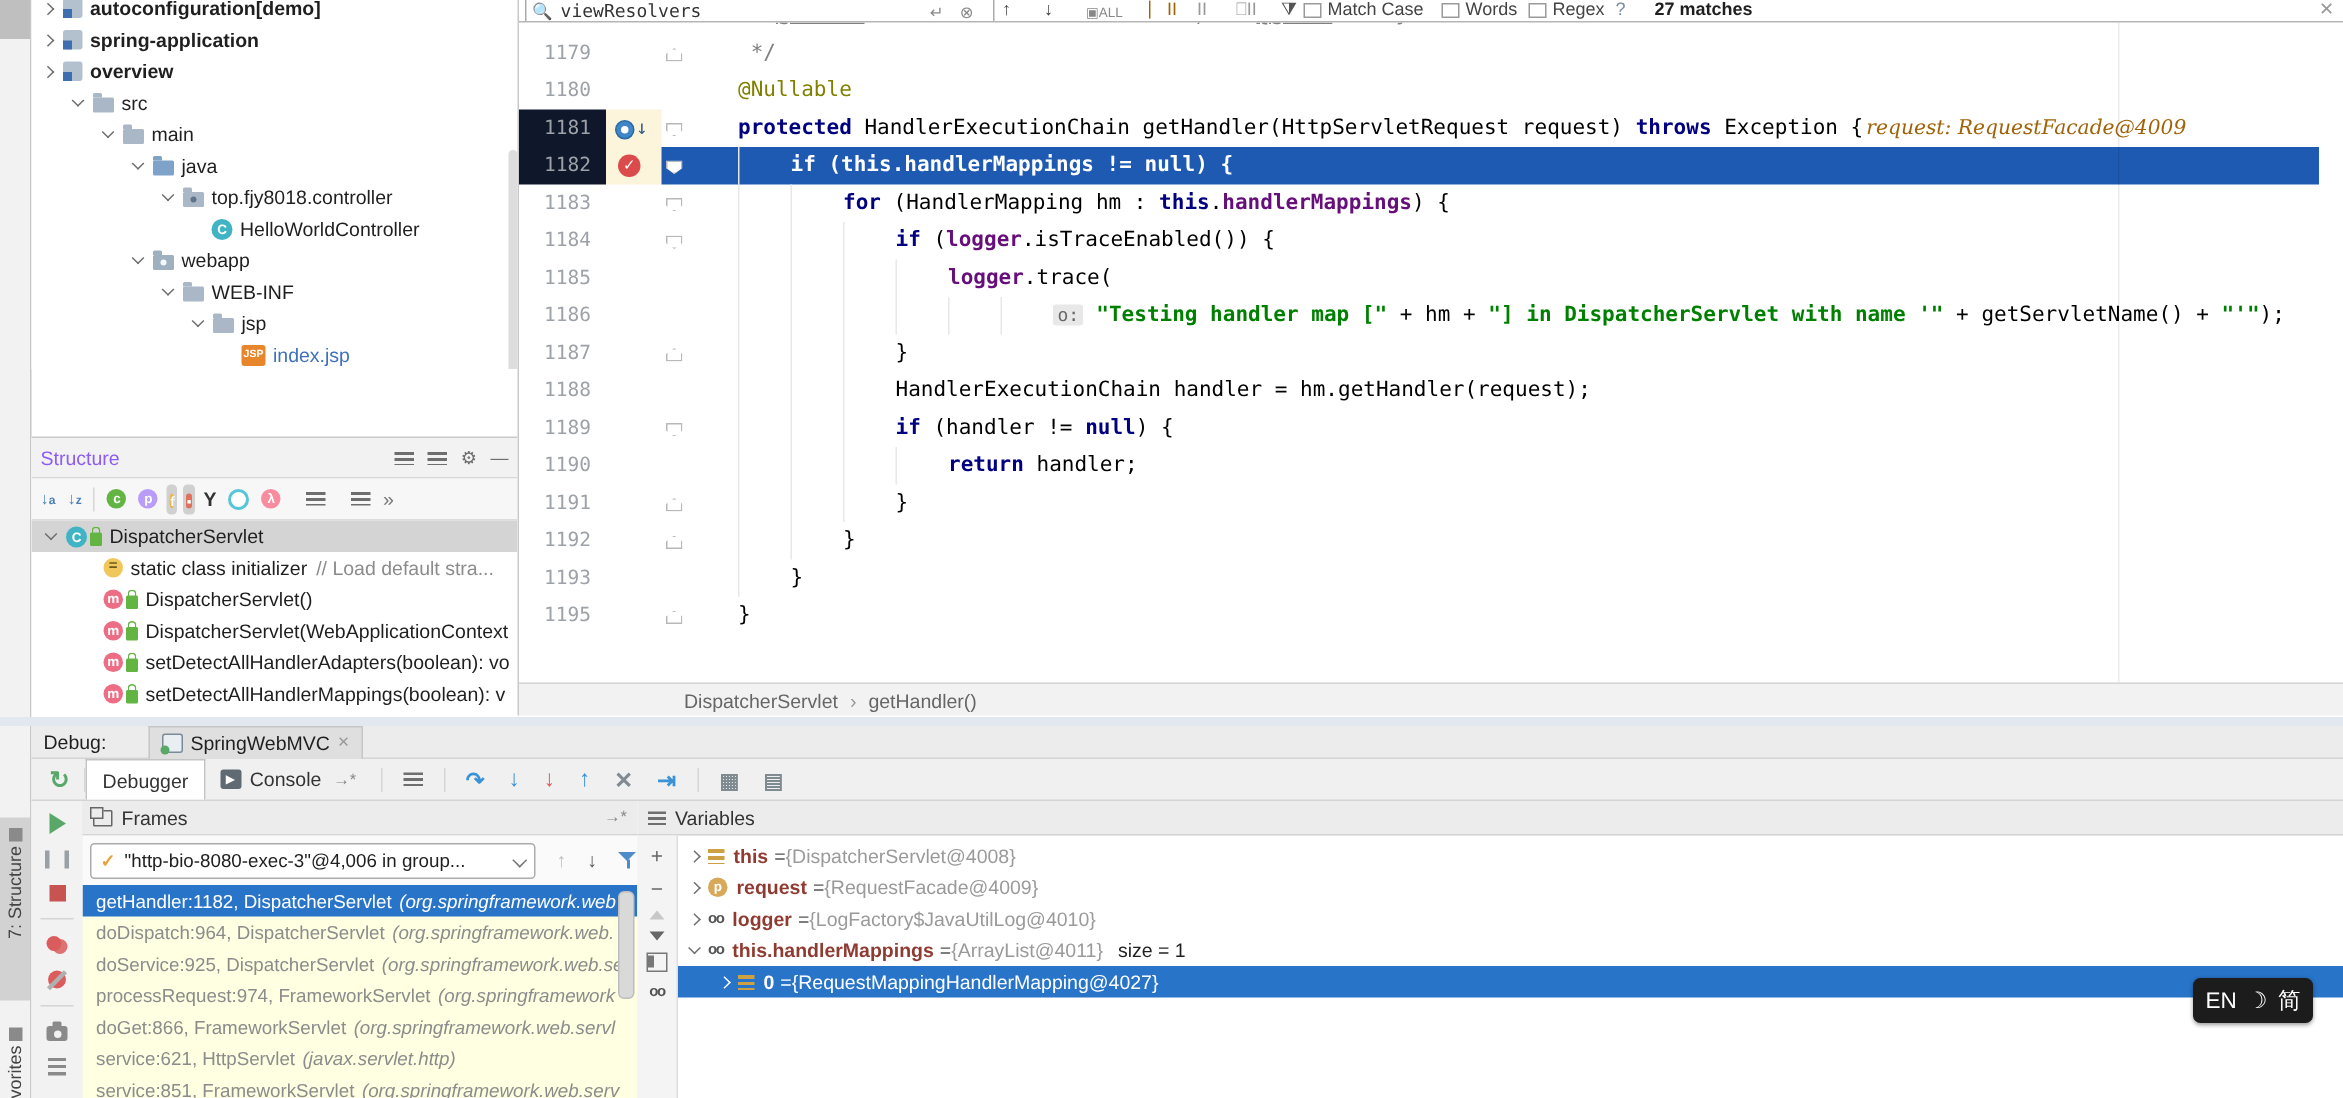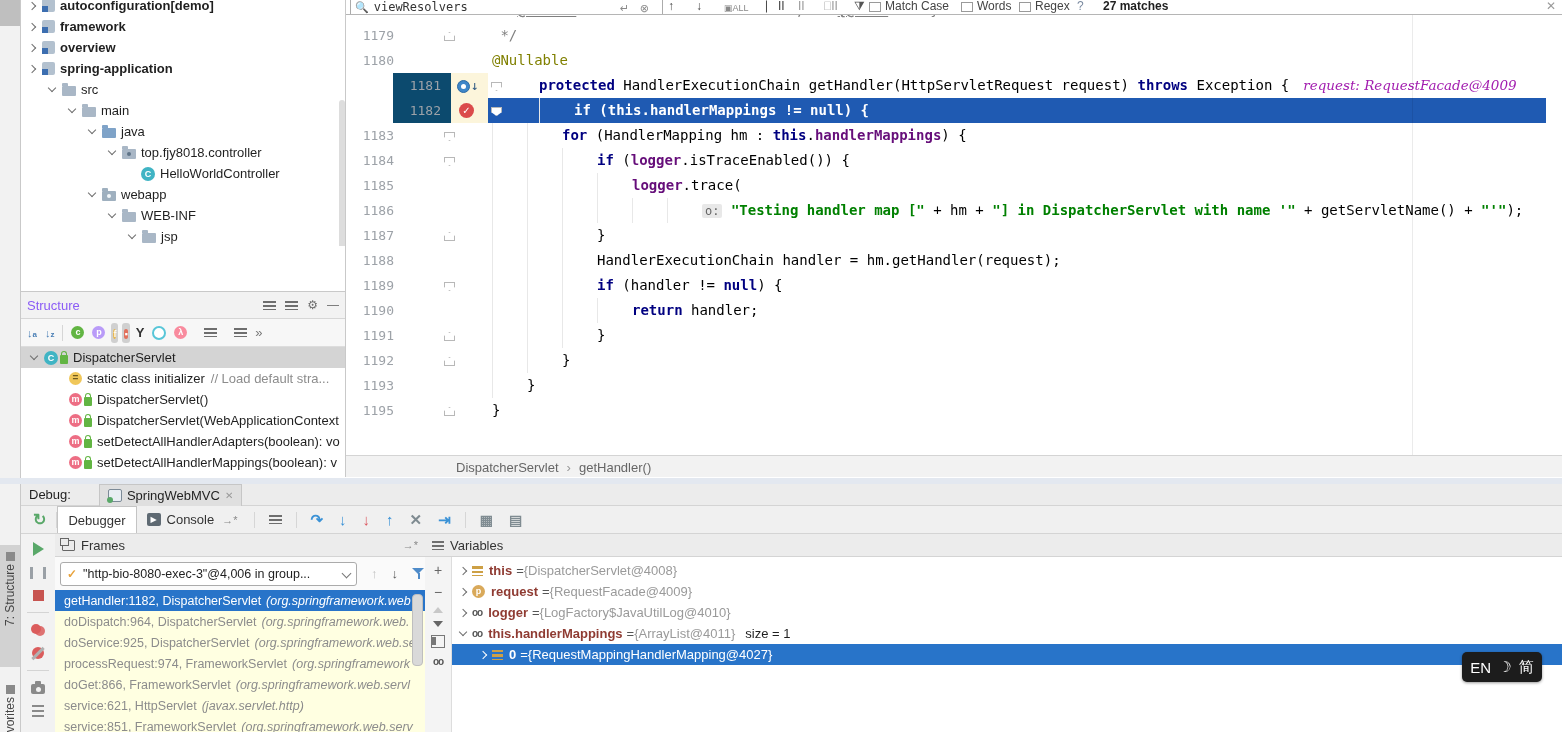--- a/index.html
+++ b/index.html
@@ -78,38 +78,38 @@
               display:flex;align-items:flex-end;padding:1px 4px;}
   .f-ic{color:#8A8A8A;font-size:11px;margin-right:5px;}
   #find-query{font-family:"DejaVu Sans Mono",monospace;font-size:12px;}
   .fb-item{position:absolute;bottom:1px;color:#444;}
   .fb-cb{position:absolute;bottom:2px;width:10px;height:8px;border:1px solid #9A9A9A;background:#fff;}
   .fb-bold{font-weight:bold;color:#1F1F1F;}
   #code-area{position:absolute;left:0;top:14px;width:1217px;height:441px;overflow:hidden;}
   #lines{margin-top:-16px;width:1200px;font-family:"DejaVu Sans Mono",monospace;font-size:14px;}
   .line{display:flex;height:25px;line-height:25px;white-space:pre;}
   .gnum{width:48px;text-align:right;padding-right:10px;color:#9DA2A8;font-size:13px;flex:none;}
-  .gnum.cream{background:#0c4a6e;margin-left:47px;}
+  .gnum.cream{background:#0f172a;}
   .gicon{width:37px;flex:none;position:relative;}
   .gicon.cream{background:#FCF5DB;}
   .rest{flex:1;position:relative;padding-left:51px;}
   .line.exec .rest{background:#1F5AB2;}
   .line.exec .tok{color:#fff !important;font-weight:bold;}
   .fold{position:absolute;left:3px;top:9px;width:9px;height:7px;background:#fff;border:1px solid #B8B8B8;}
   .fold.down{clip-path:polygon(0 0,100% 0,100% 55%,50% 100%,0 55%);}
   .fold.up{clip-path:polygon(50% 0,100% 45%,100% 100%,0 100%,0 45%);}
   .ind{display:inline-block;width:34px;height:25px;border-left:1px solid #E8E8E8;vertical-align:top;}
   .tok{color:#000;}
   .tok.kw{color:#000080;font-weight:bold;}
   .tok.ann{color:#808000;}
   .tok.str{color:#008000;font-weight:bold;}
   .tok.cmt{color:#808080;}
   .tok.cmtu{color:#808080;font-weight:bold;text-decoration:underline;}
   .tok.fld{color:#660E7A;font-weight:bold;}
-  .tok.hint{color:#a21caf;font-style:italic;margin-left:14px;font-family:"DejaVu Serif",serif;font-size:13.5px;}
+  .tok.hint{color:#a16207;font-style:italic;margin-left:2px;font-family:"DejaVu Serif",serif;font-size:13.5px;}
   .tok.ph{background:#E8E8E8;color:#666;border-radius:2px;padding:0 3px;font-size:12px;}
   .bp-dot{position:absolute;left:8px;top:5px;width:15px;height:15px;border-radius:50%;background:#DB4B4B;
           color:#fff;font-size:10px;text-align:center;line-height:15px;font-family:"Liberation Sans",sans-serif;}
   .entry-dot{position:absolute;left:6px;top:7px;width:11px;height:11px;border-radius:50%;background:#3E86C8;border:1px solid #2B6AA5;}
   .entry-dot::after{content:"";position:absolute;left:3px;top:3px;width:5px;height:5px;border-radius:50%;background:#fff;}
   .entry-arrow{position:absolute;left:20px;top:0;color:#355D85;font-size:13px;}
   #margin-line{position:absolute;left:1066px;top:0;width:1px;height:441px;background:rgba(0,0,0,0.08);z-index:4;}
   #breadcrumbs{position:absolute;left:0;top:455px;width:1217px;height:22px;background:#F2F2F2;border-top:1px solid #D4D4D4;
                color:#666;display:flex;align-items:center;padding-left:110px;gap:8px;}
 
@@ -221,31 +221,26 @@
     <div id="project-rows">
         <div class="prow" style="padding-left: 6px;">
           <span class="chev"></span>
           <span class="pi i-module"></span>
           <span class="plabel pbold">autoconfiguration</span>
           <span class="plabel pbold" style="margin-left: 0px;"> [demo]</span>
         </div>
         <div class="prow" style="padding-left: 6px;">
           <span class="chev"></span>
           <span class="pi i-module"></span>
-          <span class="plabel pbold">framework</span>
+          <span class="plabel pbold">spring-application</span>
         </div>
         <div class="prow" style="padding-left: 6px;">
           <span class="chev"></span>
           <span class="pi i-module"></span>
           <span class="plabel pbold">overview</span>
-        </div>
-        <div class="prow" style="padding-left: 6px;">
-          <span class="chev"></span>
-          <span class="pi i-module"></span>
-          <span class="plabel pbold">spring-application</span>
         </div>
         <div class="prow" style="padding-left: 26px;">
           <span class="chev open"></span>
           <span class="pi i-folder"></span>
           <span class="plabel">src</span>
         </div>
         <div class="prow" style="padding-left: 46px;">
           <span class="chev open"></span>
           <span class="pi i-folder"></span>
           <span class="plabel">main</span>
@@ -358,21 +353,21 @@
     <div id="findbar">
       <div id="find-field">
         <span class="f-ic">🔍</span>
         <span id="find-query">viewResolvers</span>
         <span class="f-ic" style="position:absolute;right:28px;bottom:0;">↵</span>
         <span class="f-ic" style="position:absolute;right:8px;bottom:0;">⊗</span>
       </div>
       <span class="fb-item" style="left:322px;">↑</span>
       <span class="fb-item" style="left:350px;">↓</span>
       <span class="fb-item" style="left:378px;color:#888;font-size:9px;">▣ALL</span>
-      <span class="fb-item" style="left:420px;color:#404040;">⎸II</span>
+      <span class="fb-item" style="left:420px;color:#a16207;">⎸II</span>
       <span class="fb-item" style="left:452px;color:#999;">II</span>
       <span class="fb-item" style="left:478px;color:#999;">⎕II</span>
       <span class="fb-item" style="left:508px;color:#555;">⧩</span>
       <span class="fb-cb" style="left:523px;"></span>
       <span class="fb-item" style="left:539px;">Match Case</span>
       <span class="fb-cb" style="left:615px;"></span>
       <span class="fb-item" style="left:631px;">Words</span>
       <span class="fb-cb" style="left:673px;"></span>
       <span class="fb-item" style="left:689px;">Regex</span>
       <span class="fb-item" style="left:731px;color:#7A8AA0;">?</span>

